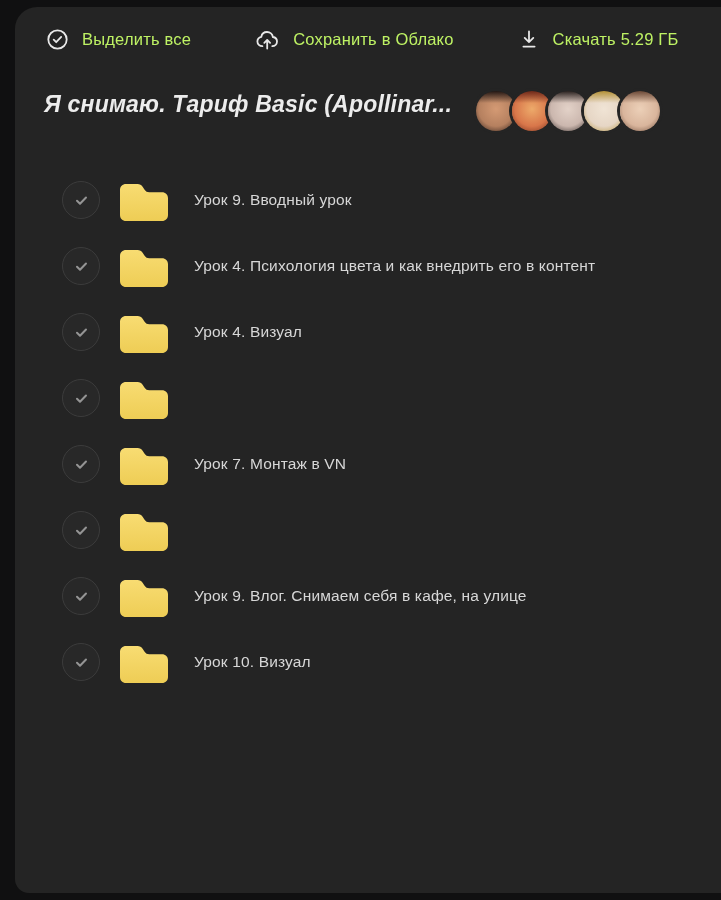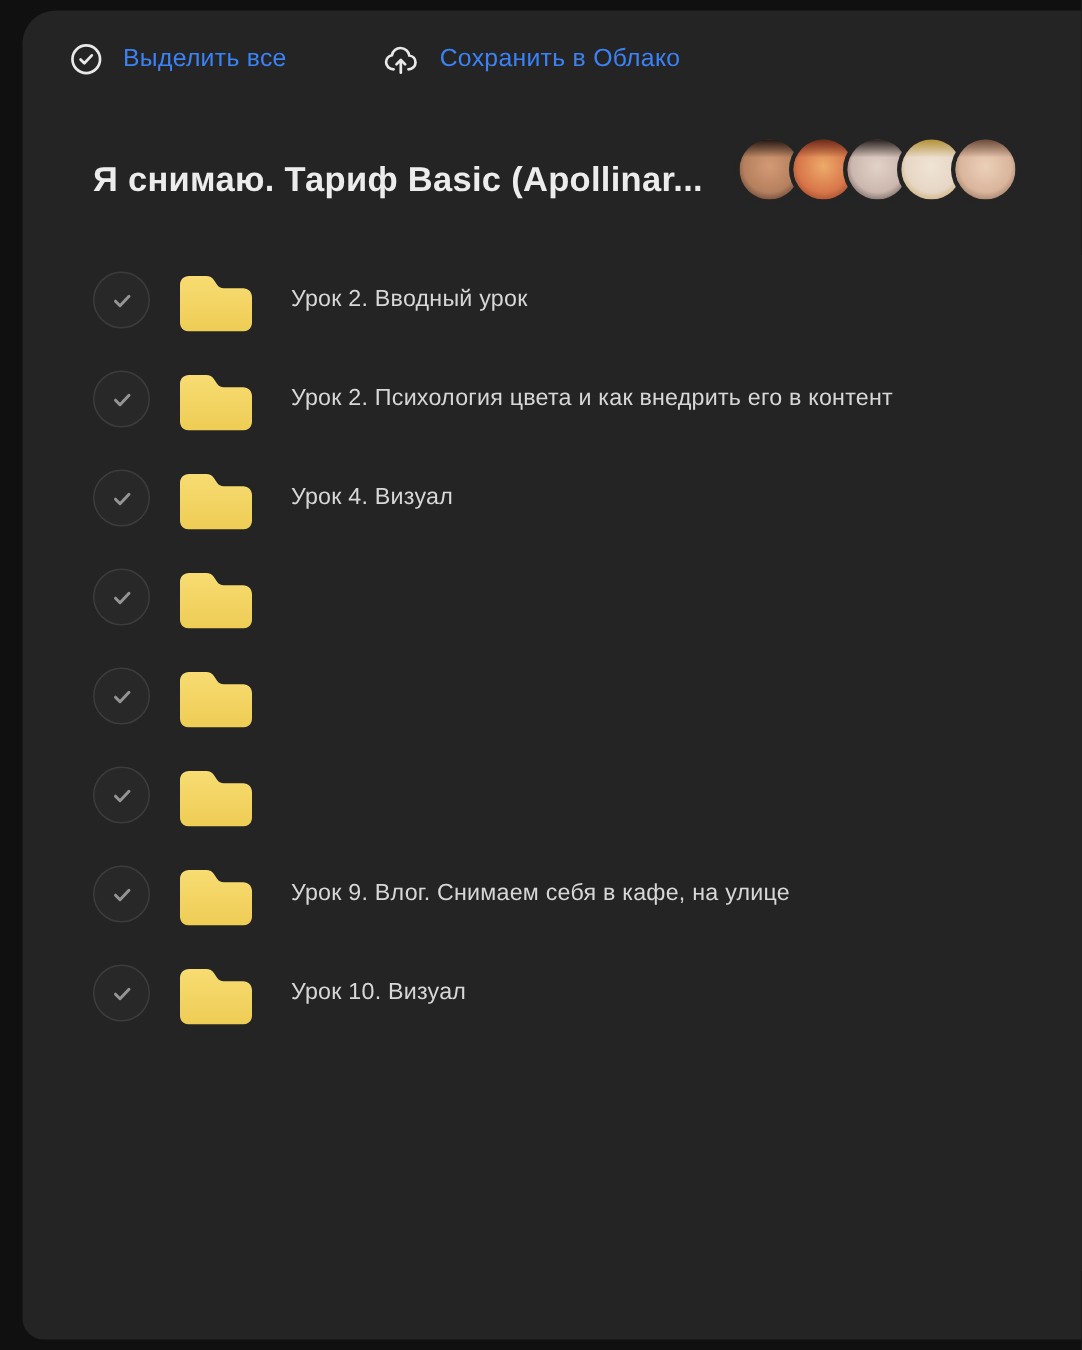--- a/index.html
+++ b/index.html
@@ -28,35 +28,36 @@
     align-items:center;
     gap:64px;
     padding:18px 0 0 31px;
     height:46px;
   }
   .toolbar-btn{
     display:flex;
     align-items:center;
     gap:13px;
     background:none;border:none;
-    color:#3b82f6;
+    color:#bef264;
     font-family:inherit;
     font-size:16.5px;
     font-weight:500;
     letter-spacing:.2px;
     cursor:pointer;
     white-space:nowrap;
   }
   .toolbar-btn svg{display:block;}
   
   .title-row{
     display:flex;
-    align-items:flex-end;
-    margin:38px 0 0 47px;
+    align-items:flex-start;
+    margin:38px 0 0 29px;
     height:42px;
+    font-style:italic;
   }
   .page-title{
     color:#ececec;
     font-size:23px;
     font-weight:600;
     letter-spacing:.2px;
     white-space:nowrap;
   }
   .avatar-group{
     display:flex;
@@ -127,20 +128,29 @@
       <span>
         <svg width="25" height="23" viewBox="0 0 25 23" fill="none">
           <path d="M7.4 18.2C4.6 18.2 2.4 16.1 2.4 13.5c0-2.3 1.7-4.2 3.9-4.7C6.8 6 9.2 4 12 4c3 0 5.5 2.2 5.9 5 2.3.3 4.1 2.2 4.1 4.6 0 2.5-2.1 4.6-4.7 4.6" stroke="#e8e8e8" stroke-width="1.8" stroke-linecap="round"></path>
           <path d="M12.2 20.5v-8" stroke="#242424" stroke-width="5"></path>
           <path d="M12.2 20.5v-8.2M9.3 14.9l2.9-3 2.9 3" stroke="#e8e8e8" stroke-width="1.8" stroke-linecap="round" stroke-linejoin="round"></path>
         </svg>
       </span>
       <span>Сохранить в Облако</span>
     </button>
 
+    <button class="toolbar-btn">
+      <span>
+        <svg width="22" height="23" viewBox="0 0 22 23" fill="none">
+          <path d="M11 3.5v10.6M6.7 9.9l4.3 4.3 4.3-4.3" stroke="#e8e8e8" stroke-width="1.8" stroke-linecap="round" stroke-linejoin="round"></path>
+          <path d="M5.4 18.6h11.2" stroke="#e8e8e8" stroke-width="1.8" stroke-linecap="round"></path>
+        </svg>
+      </span>
+      <span>Скачать 5.29 ГБ</span>
+    </button>
   </div>
 
   <div class="title-row">
     <div class="page-title">Я снимаю. Тариф Basic (Apollinar...</div>
     <div class="avatar-group">
         <div class="avatar" style="background: linear-gradient(rgb(35, 23, 20) 0%, rgba(0, 0, 0, 0) 30%), radial-gradient(circle at 50% 45%, rgb(212, 154, 116) 0%, rgb(181, 128, 95) 58%, rgb(35, 23, 20) 100%);"></div>
         <div class="avatar" style="background: linear-gradient(rgb(110, 42, 26) 0%, rgba(0, 0, 0, 0) 30%), radial-gradient(circle at 50% 45%, rgb(237, 170, 106) 0%, rgb(216, 118, 74) 58%, rgb(110, 42, 26) 100%);"></div>
         <div class="avatar" style="background: linear-gradient(rgb(42, 34, 32) 0%, rgba(0, 0, 0, 0) 30%), radial-gradient(circle at 50% 45%, rgb(227, 210, 200) 0%, rgb(203, 183, 174) 58%, rgb(42, 34, 32) 100%);"></div>
         <div class="avatar" style="background: linear-gradient(rgb(179, 145, 54) 0%, rgba(0, 0, 0, 0) 30%), radial-gradient(circle at 50% 45%, rgb(240, 228, 213) 0%, rgb(230, 214, 197) 58%, rgb(179, 145, 54) 100%);"></div>
         <div class="avatar" style="background: linear-gradient(rgb(107, 74, 56) 0%, rgba(0, 0, 0, 0) 30%), radial-gradient(circle at 50% 45%, rgb(236, 208, 184) 0%, rgb(217, 181, 156) 58%, rgb(107, 74, 56) 100%);"></div>
@@ -150,32 +160,32 @@
   <div class="folder-list">
       <div class="folder-row">
     <div class="row-checkbox checked">
       <svg width="17" height="17" viewBox="0 0 17 17" fill="none">
         <path d="M4 8.8l3 3 6-6.3" stroke="#949494" stroke-width="2" stroke-linecap="round" stroke-linejoin="round"></path>
       </svg>
     </div>
     <svg class="folder-icon" viewBox="0 0 52 42">
       <path class="folder-shape" d="M2 11 C2 7.5 4.5 5 8 5 L19.5 5 C21.8 5 23.4 5.9 24.6 7.7 L26.6 10.7 C27.7 12.4 29.2 13.2 31.2 13.2 L44 13.2 C47.5 13.2 50 15.7 50 19.2 L50 36 C50 39.5 47.5 42 44 42 L8 42 C4.5 42 2 39.5 2 36 Z" fill="url(#folder-grad)"></path>
     </svg>
-    <span class="folder-label">Урок 2. Вводный урок</span>
-  </div>
-      <div class="folder-row">
-    <div class="row-checkbox checked">
-      <svg width="17" height="17" viewBox="0 0 17 17" fill="none">
-        <path d="M4 8.8l3 3 6-6.3" stroke="#949494" stroke-width="2" stroke-linecap="round" stroke-linejoin="round"></path>
-      </svg>
-    </div>
-    <svg class="folder-icon" viewBox="0 0 52 42">
-      <path class="folder-shape" d="M2 11 C2 7.5 4.5 5 8 5 L19.5 5 C21.8 5 23.4 5.9 24.6 7.7 L26.6 10.7 C27.7 12.4 29.2 13.2 31.2 13.2 L44 13.2 C47.5 13.2 50 15.7 50 19.2 L50 36 C50 39.5 47.5 42 44 42 L8 42 C4.5 42 2 39.5 2 36 Z" fill="url(#folder-grad)"></path>
-    </svg>
-    <span class="folder-label">Урок 2. Психология цвета и как внедрить его в контент</span>
+    <span class="folder-label">Урок 9. Вводный урок</span>
+  </div>
+      <div class="folder-row">
+    <div class="row-checkbox checked">
+      <svg width="17" height="17" viewBox="0 0 17 17" fill="none">
+        <path d="M4 8.8l3 3 6-6.3" stroke="#949494" stroke-width="2" stroke-linecap="round" stroke-linejoin="round"></path>
+      </svg>
+    </div>
+    <svg class="folder-icon" viewBox="0 0 52 42">
+      <path class="folder-shape" d="M2 11 C2 7.5 4.5 5 8 5 L19.5 5 C21.8 5 23.4 5.9 24.6 7.7 L26.6 10.7 C27.7 12.4 29.2 13.2 31.2 13.2 L44 13.2 C47.5 13.2 50 15.7 50 19.2 L50 36 C50 39.5 47.5 42 44 42 L8 42 C4.5 42 2 39.5 2 36 Z" fill="url(#folder-grad)"></path>
+    </svg>
+    <span class="folder-label">Урок 4. Психология цвета и как внедрить его в контент</span>
   </div>
       <div class="folder-row">
     <div class="row-checkbox checked">
       <svg width="17" height="17" viewBox="0 0 17 17" fill="none">
         <path d="M4 8.8l3 3 6-6.3" stroke="#949494" stroke-width="2" stroke-linecap="round" stroke-linejoin="round"></path>
       </svg>
     </div>
     <svg class="folder-icon" viewBox="0 0 52 42">
       <path class="folder-shape" d="M2 11 C2 7.5 4.5 5 8 5 L19.5 5 C21.8 5 23.4 5.9 24.6 7.7 L26.6 10.7 C27.7 12.4 29.2 13.2 31.2 13.2 L44 13.2 C47.5 13.2 50 15.7 50 19.2 L50 36 C50 39.5 47.5 42 44 42 L8 42 C4.5 42 2 39.5 2 36 Z" fill="url(#folder-grad)"></path>
     </svg>
@@ -193,20 +203,21 @@
   </div>
       <div class="folder-row">
     <div class="row-checkbox checked">
       <svg width="17" height="17" viewBox="0 0 17 17" fill="none">
         <path d="M4 8.8l3 3 6-6.3" stroke="#949494" stroke-width="2" stroke-linecap="round" stroke-linejoin="round"></path>
       </svg>
     </div>
     <svg class="folder-icon" viewBox="0 0 52 42">
       <path class="folder-shape" d="M2 11 C2 7.5 4.5 5 8 5 L19.5 5 C21.8 5 23.4 5.9 24.6 7.7 L26.6 10.7 C27.7 12.4 29.2 13.2 31.2 13.2 L44 13.2 C47.5 13.2 50 15.7 50 19.2 L50 36 C50 39.5 47.5 42 44 42 L8 42 C4.5 42 2 39.5 2 36 Z" fill="url(#folder-grad)"></path>
     </svg>
+    <span class="folder-label">Урок 7. Монтаж в VN</span>
   </div>
       <div class="folder-row">
     <div class="row-checkbox checked">
       <svg width="17" height="17" viewBox="0 0 17 17" fill="none">
         <path d="M4 8.8l3 3 6-6.3" stroke="#949494" stroke-width="2" stroke-linecap="round" stroke-linejoin="round"></path>
       </svg>
     </div>
     <svg class="folder-icon" viewBox="0 0 52 42">
       <path class="folder-shape" d="M2 11 C2 7.5 4.5 5 8 5 L19.5 5 C21.8 5 23.4 5.9 24.6 7.7 L26.6 10.7 C27.7 12.4 29.2 13.2 31.2 13.2 L44 13.2 C47.5 13.2 50 15.7 50 19.2 L50 36 C50 39.5 47.5 42 44 42 L8 42 C4.5 42 2 39.5 2 36 Z" fill="url(#folder-grad)"></path>
     </svg>

